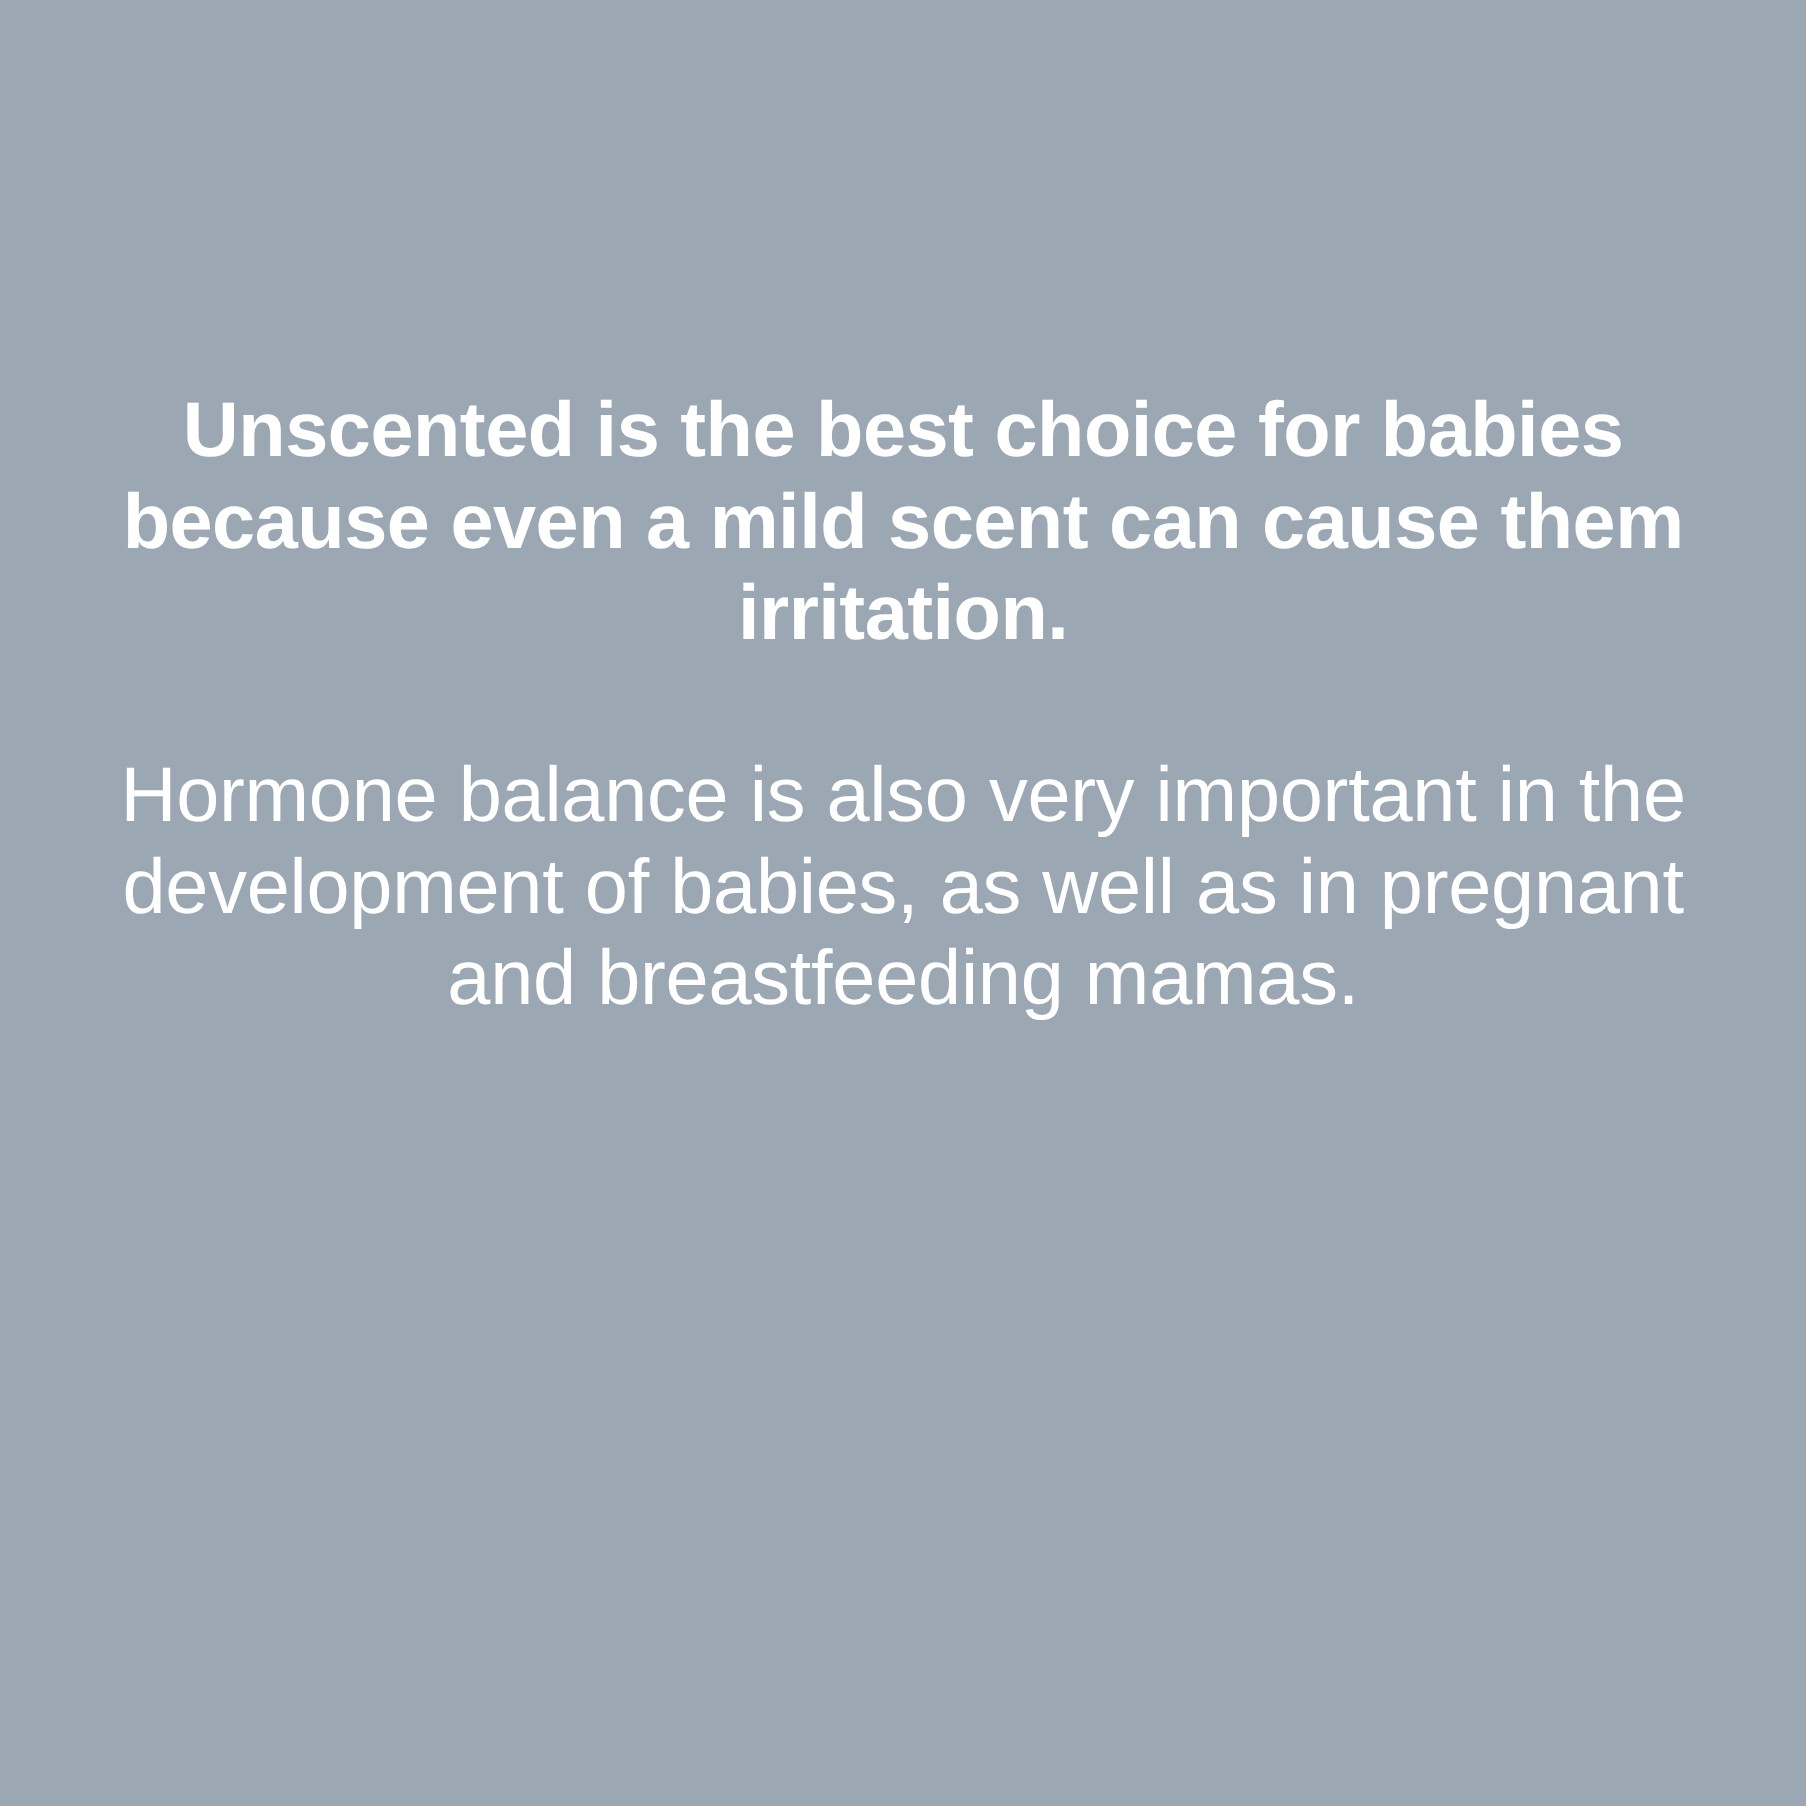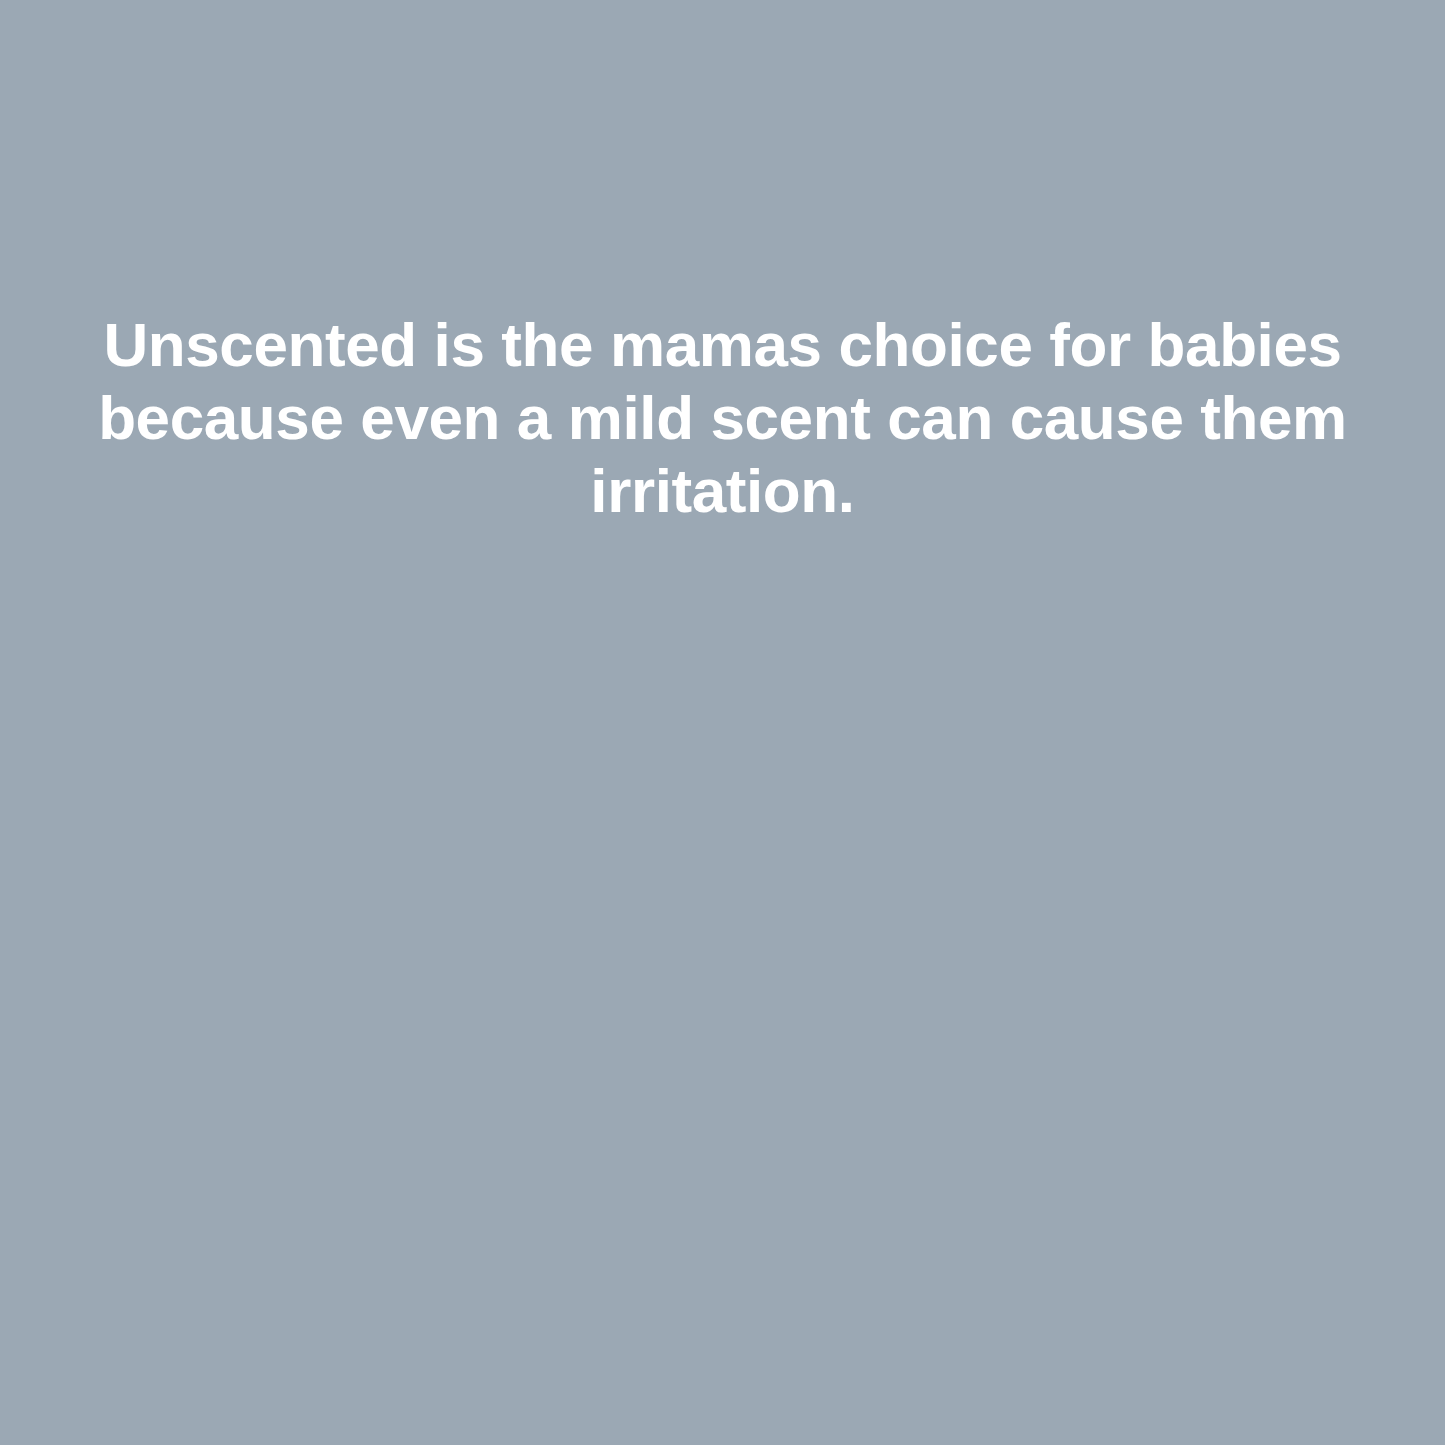--- a/index.html
+++ b/index.html
@@ -54,23 +54,24 @@
     height: 73px;
   }
 </style>
 </head>
 <body>
 
 <div id="canvas" style="background: rgb(155, 168, 180);">
 
   <div id="text-block">
 
-    <p class="para para-bold" style="color: rgb(255, 255, 255);">Unscented is the mamas choice for babies because even a mild scent can cause them irritation.</p>
+    <p class="para para-bold" style="color: rgb(255, 255, 255);">Unscented is the best choice for babies because even a mild scent can cause them irritation.</p>
 
     <div class="para-spacer"></div>
 
+    <p class="para para-light" style="color: rgb(255, 255, 255);">Hormone balance is also very important in the development of babies, as well as in pregnant and breastfeeding mamas.</p>
 
     <div class="para-spacer"></div>
 
 
   </div>
 
 </div>
 
 </body></html>

